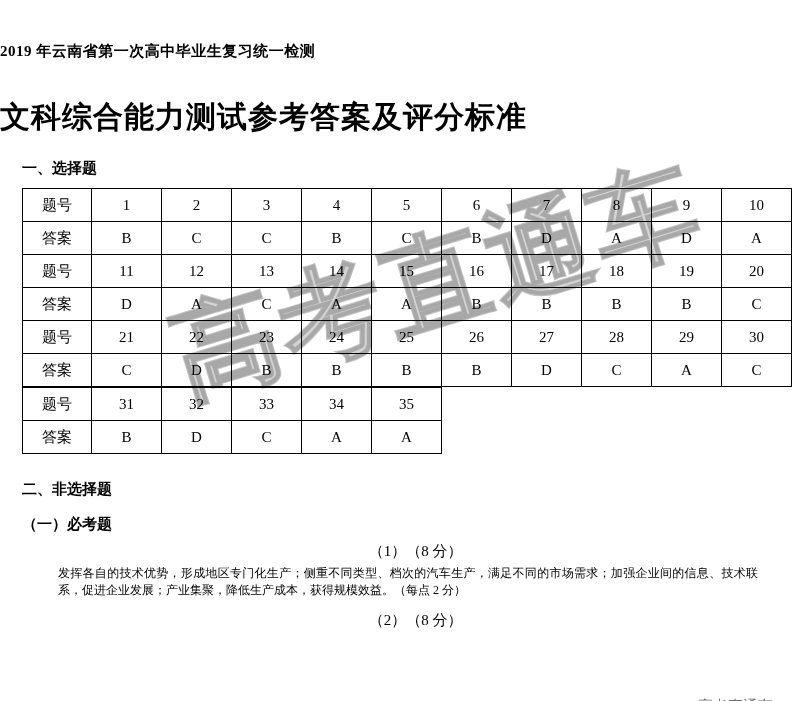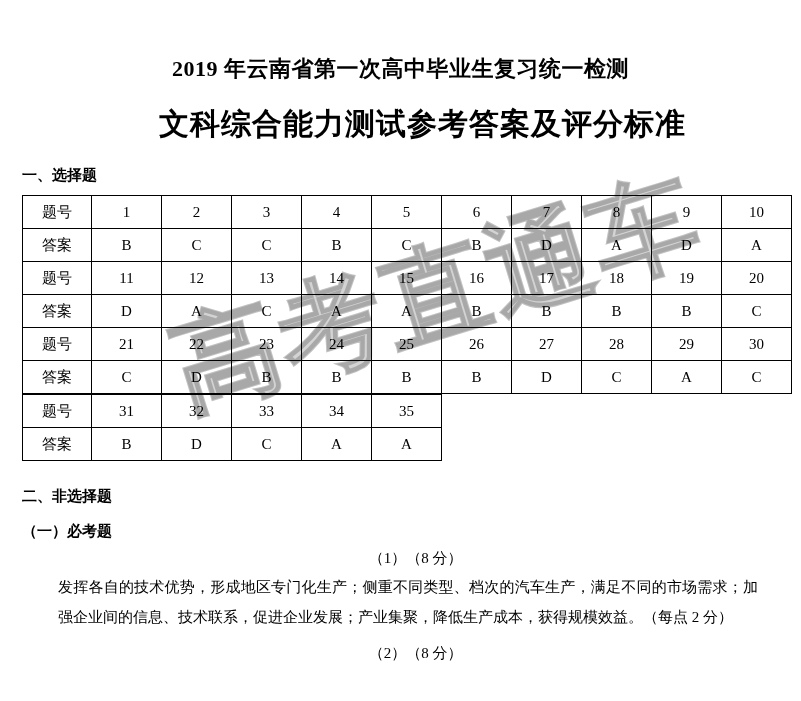--- a/index.html
+++ b/index.html
@@ -16,33 +16,30 @@
     overflow: hidden;
   }
   .page {
     position: relative;
     width: 801px;
     height: 701px;
     padding: 0;
     box-sizing: border-box;
   }
   .title-line1 {
-    text-align: center;
-    font-size: 22px;
-    font-weight: bold;
-    margin-top: 54px;
+    font-size: 15px;
+    font-weight: bold;
+    margin-top: 42px;
     letter-spacing: 0.5px;
   }
   .title-line2 {
-    text-align: center;
     font-size: 30px;
     font-weight: bold;
-    margin-top: 20px;
+    margin-top: 36px;
     letter-spacing: 1px;
-    padding-left: 44px;
   }
   .section-head {
     font-size: 15px;
     font-weight: bold;
     margin: 21px 0 10px 22px;
   }
   .answer-table {
     border-collapse: collapse;
     margin-left: 22px;
     table-layout: fixed;
@@ -81,22 +78,22 @@
   .q-line {
     font-size: 15px;
     margin: 10px 0 4px 18px;
   }
   .q-sub {
     font-size: 15px;
     margin: 8px 0 4px 30px;
     text-align: center;
   }
   .para {
-    font-size: 15px;
-    line-height: 30px;
+    font-size: 12px;
+    line-height: 17px;
     margin: 2px 0 12px 58px;
     width: 700px;
     text-align: justify;
   }
   .watermark {
     position: absolute;
     left: 165px;
     top: 170px;
     font-size: 105px;
     font-weight: bold;

